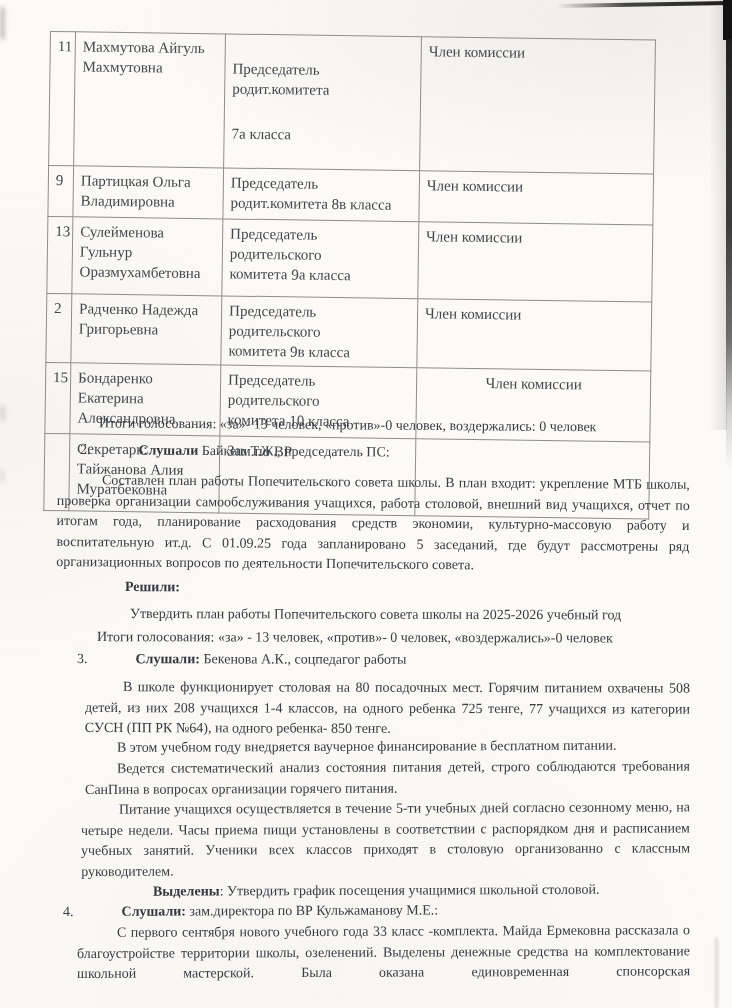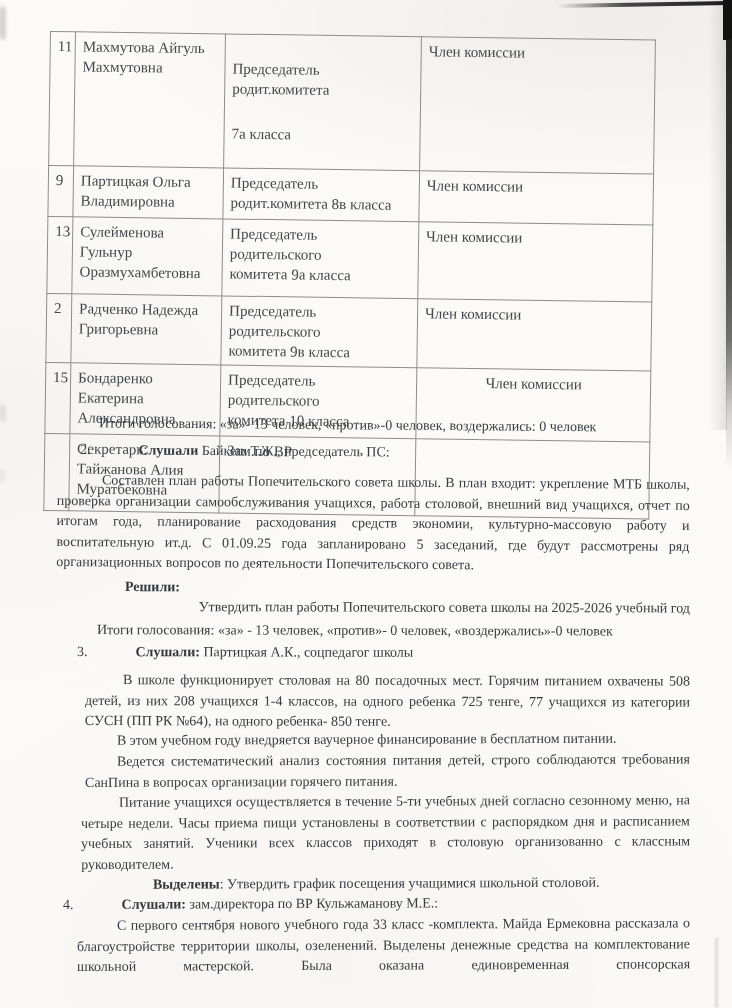--- a/index.html
+++ b/index.html
@@ -56,21 +56,21 @@
   b{font-weight:700;color:#33373d;margin-left:36px;}
   .jst{text-align:justify;}
   .jst-last{text-align:justify;text-align-last:justify;}
   .tilt-a{transform:rotate(0.45deg);transform-origin:0 0;}
   .tilt-b{transform:rotate(0.15deg);transform-origin:0 0;}
   .tilt-c{transform:rotate(-0.25deg);transform-origin:0 50%;}
   .blk0{text-indent:42px;}
   .blk1{margin-left:23px;margin-top:6px;}
   .blk2{text-indent:45px;margin-top:10px;}
   .blk3{margin-left:32px;margin-top:4px;}
-  .blk4{margin-left:73px;margin-top:0;text-align:right;}
+  .blk4{margin-left:73px;margin-top:7px;}
   .blk5{text-indent:40px;margin-top:2px;}
   .blk6{margin-left:20px;margin-top:2px;}
   .blk7{margin-left:28px;text-indent:38px;margin-top:7px;}
   .blk8{margin-left:28px;text-indent:32px;}
   .blk9{margin-left:28px;text-indent:32px;}
   .blk10{margin-left:24px;text-indent:38px;}
   .blk11{margin-left:28px;text-indent:32px;}
   .blk12{margin-left:6px;}
   .blk13{margin-left:20px;text-indent:40px;}
 </style>
@@ -152,21 +152,21 @@
     </tbody>
   </table>
 
   <div class="body-text">
     <p class="b blk0 tilt-a">Итоги голосования: «за»- 13 человек, «против»-0 человек, воздержались: 0 человек</p>
     <p class="b blk1 tilt-a"><span class="it-num">2.</span><b>Слушали</b><span> Байкеш Т.Ж., председатель ПС:</span></p>
     <p class="b blk2 jst tilt-a">Составлен план работы Попечительского совета школы. В план входит: укрепление МТБ школы, проверка организации самообслуживания учащихся, работа столовой, внешний вид учащихся, отчет по итогам года, планирование расходования средств экономии, культурно-массовую работу и воспитательную ит.д. С 01.09.25 года запланировано 5 заседаний, где будут рассмотрены ряд организационных вопросов по деятельности Попечительского совета.</p>
     <p class="b blk3 tilt-b"><b>Решили:</b></p>
     <p class="b blk4 tilt-b">Утвердить план работы Попечительского совета школы на 2025-2026 учебный год</p>
     <p class="b blk5 tilt-b">Итоги голосования: «за» - 13 человек, «против»- 0 человек, «воздержались»-0 человек</p>
-    <p class="b blk6 tilt-b"><span class="it-num">3.</span><b>Слушали:</b><span> Партицкая А.К., соцпедагог школы</span></p>
+    <p class="b blk6 tilt-b"><span class="it-num">3.</span><b>Слушали:</b><span> Бекенова А.К., соцпедагог работы</span></p>
     <p class="b blk7 jst tilt-b">В школе функционирует столовая на 80 посадочных мест. Горячим питанием охвачены 508 детей, из них 208 учащихся 1-4 классов, на одного ребенка 725 тенге, 77 учащихся из категории СУСН (ПП РК №64), на одного ребенка- 850 тенге.</p>
     <p class="b blk8 tilt-c">В этом учебном году внедряется ваучерное финансирование в бесплатном питании.</p>
     <p class="b blk9 jst tilt-c">Ведется систематический анализ состояния питания детей, строго соблюдаются требования СанПина в вопросах организации горячего питания.</p>
     <p class="b blk10 jst tilt-c">Питание учащихся осуществляется в течение 5-ти учебных дней согласно сезонному меню, на четыре недели. Часы приема пищи установлены в соответствии с распорядком дня и расписанием учебных занятий. Ученики всех классов приходят в столовую организованно с классным руководителем.</p>
     <p class="b blk11 tilt-c"><b>Выделены</b><span>: Утвердить график посещения учащимися школьной столовой.</span></p>
     <p class="b blk12 tilt-c"><span class="it-num">4.</span><b>Слушали:</b><span> зам.директора по ВР Кульжаманову М.Е.:</span></p>
     <p class="b blk13 jst-last tilt-c">С первого сентября нового учебного года 33 класс -комплекта. Майда Ермековна рассказала о благоустройстве территории школы, озеленений. Выделены денежные средства на комплектование школьной мастерской. Была оказана единовременная спонсорская</p>
   </div>
 
 </div>

